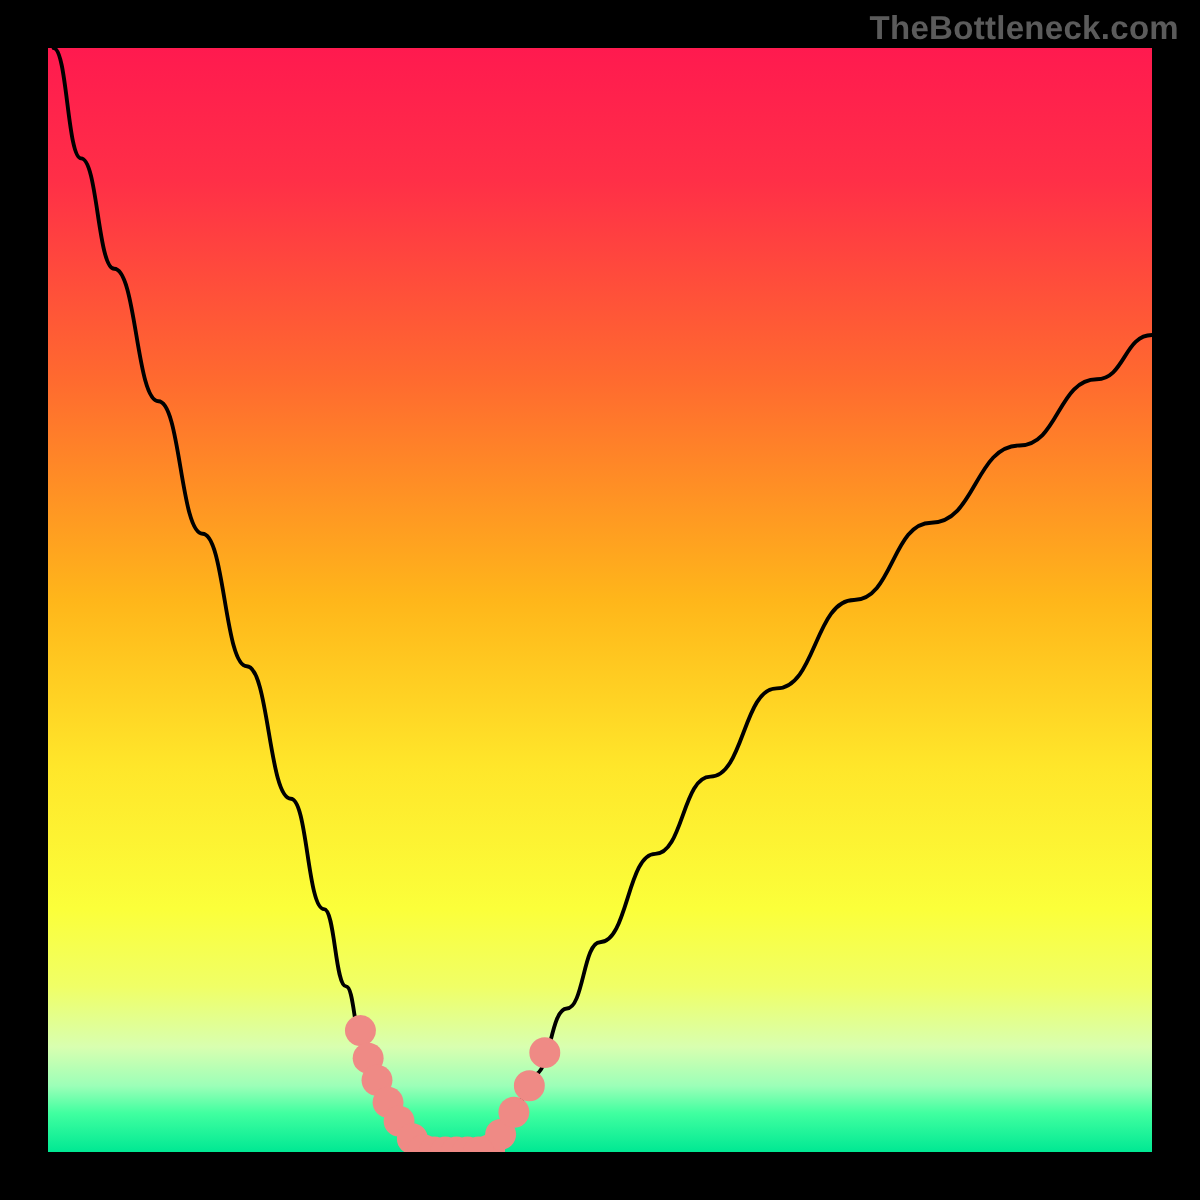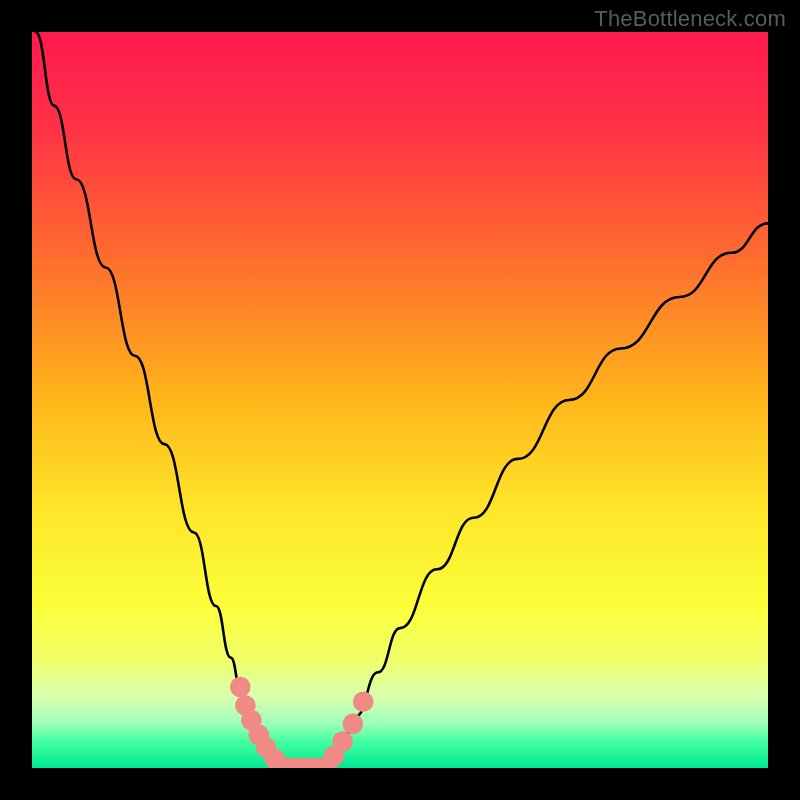--- a/index.html
+++ b/index.html
@@ -28,21 +28,21 @@
   .gradient {
     position: absolute;
     left: 0; top: 0; right: 0; bottom: 0;
   }
   .watermark {
     position: absolute;
     top: 6px;
     right: 14px;
     font-size: 22px;
     color: #5b5b5b;
-    font-weight: 400;
+    font-weight: 700;
     letter-spacing: 0.2px;
     user-select: none;
   }
   svg.curves {
     position: absolute;
     left: 0; top: 0;
     width: 736px;
     height: 736px;
   }
 </style>

